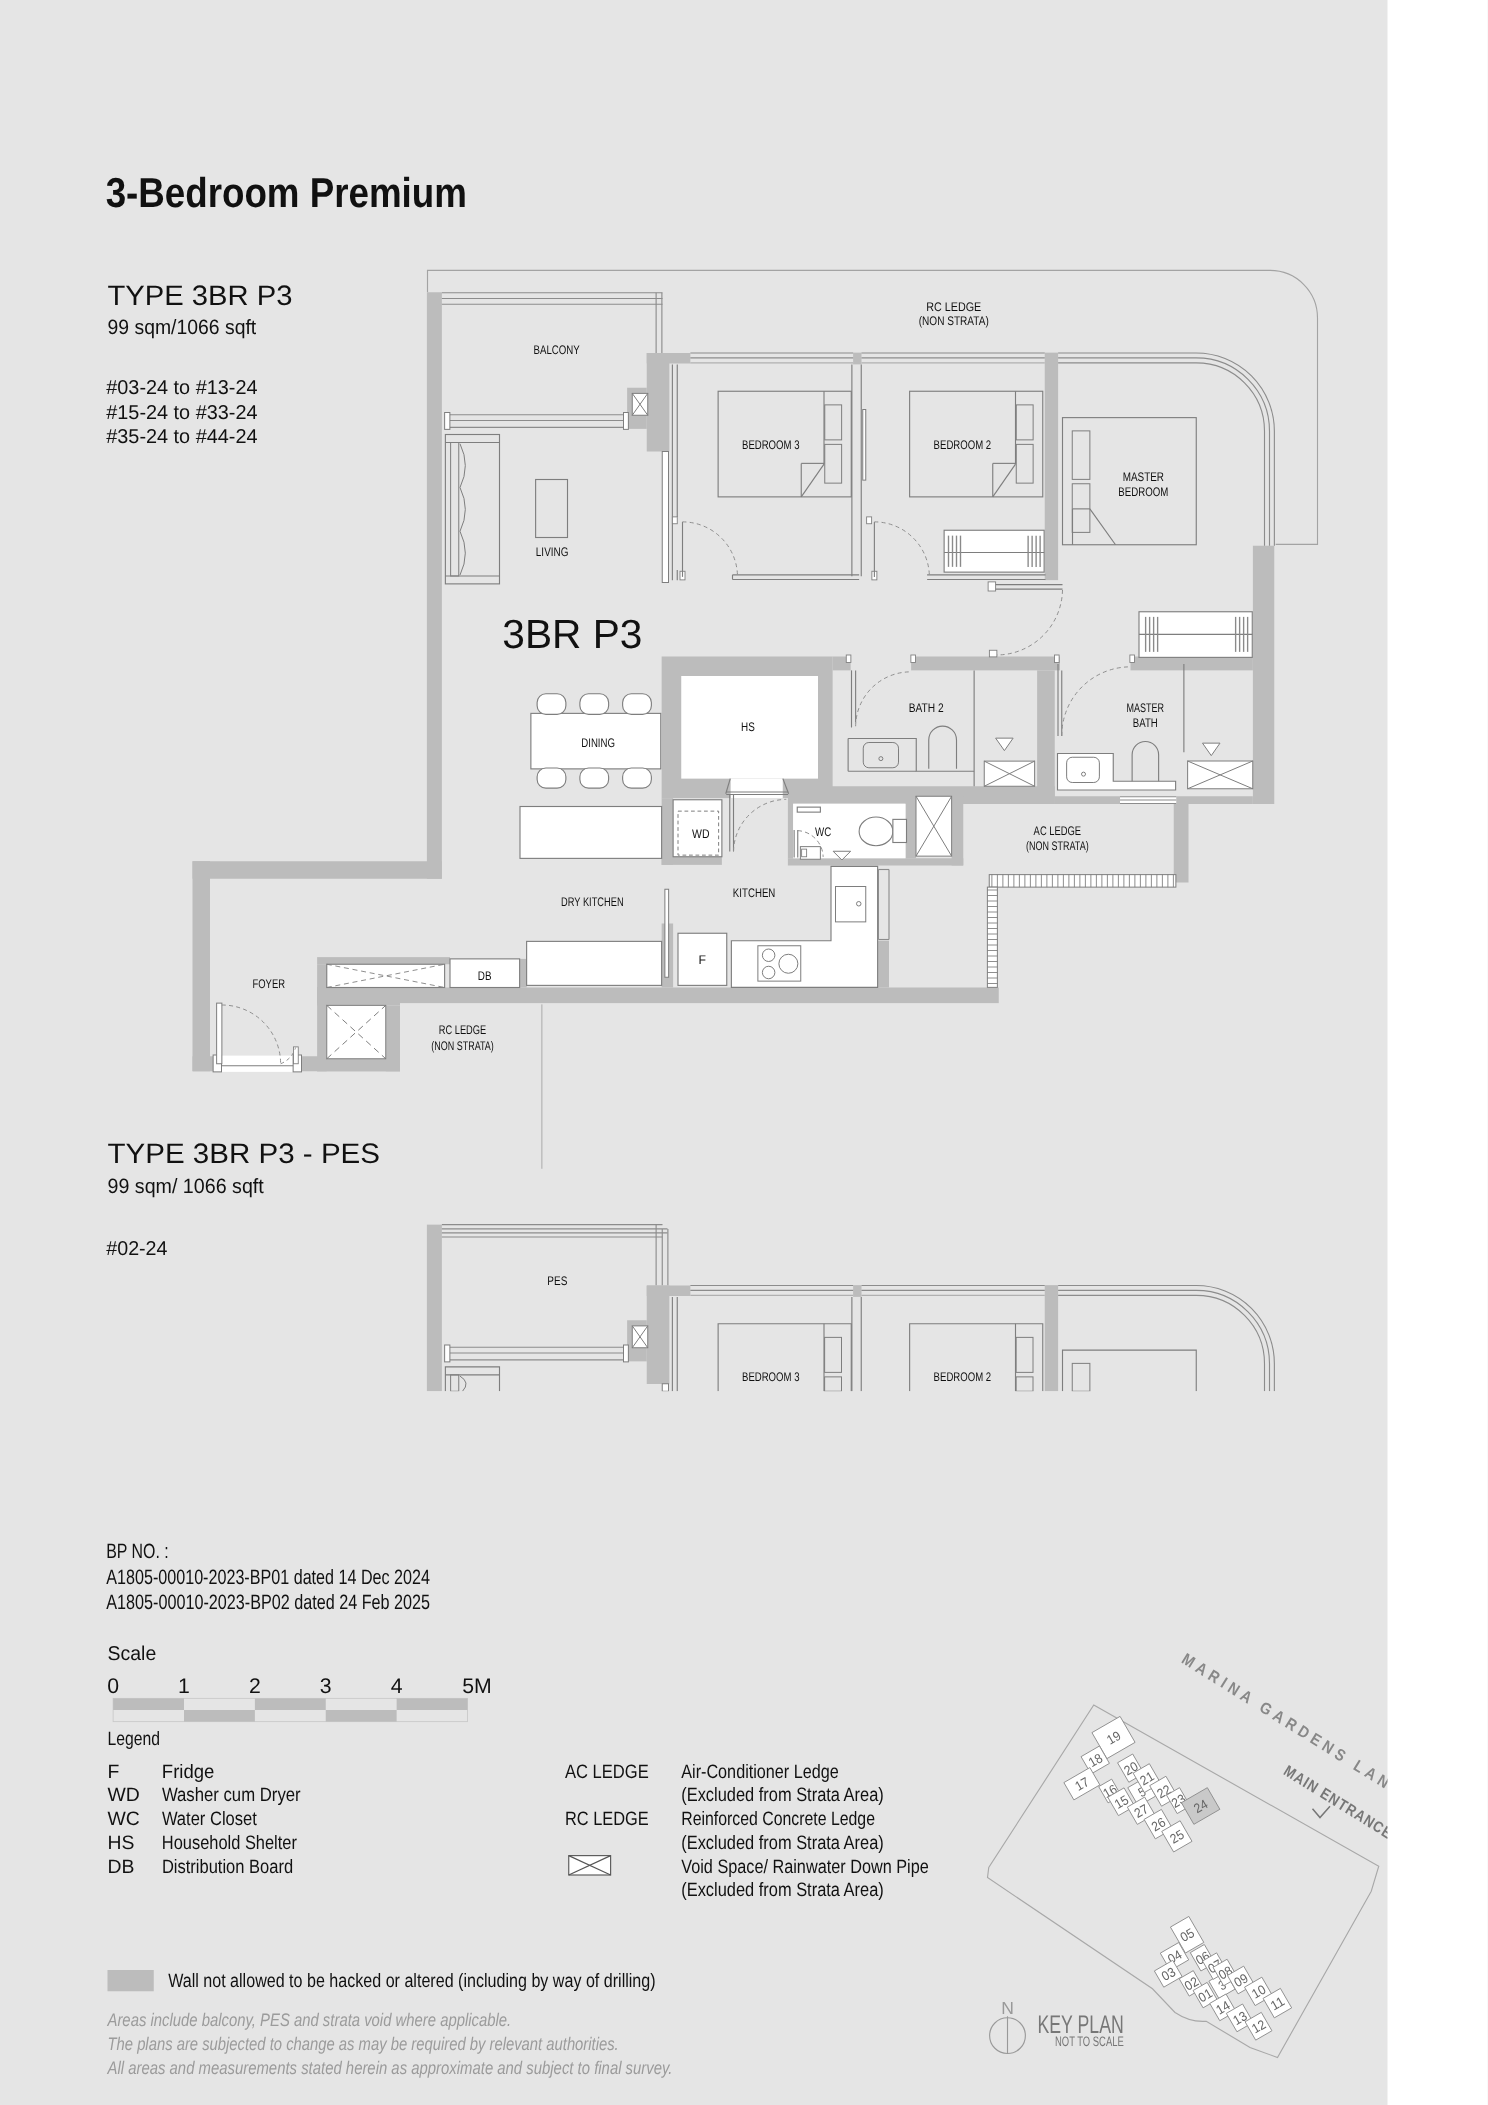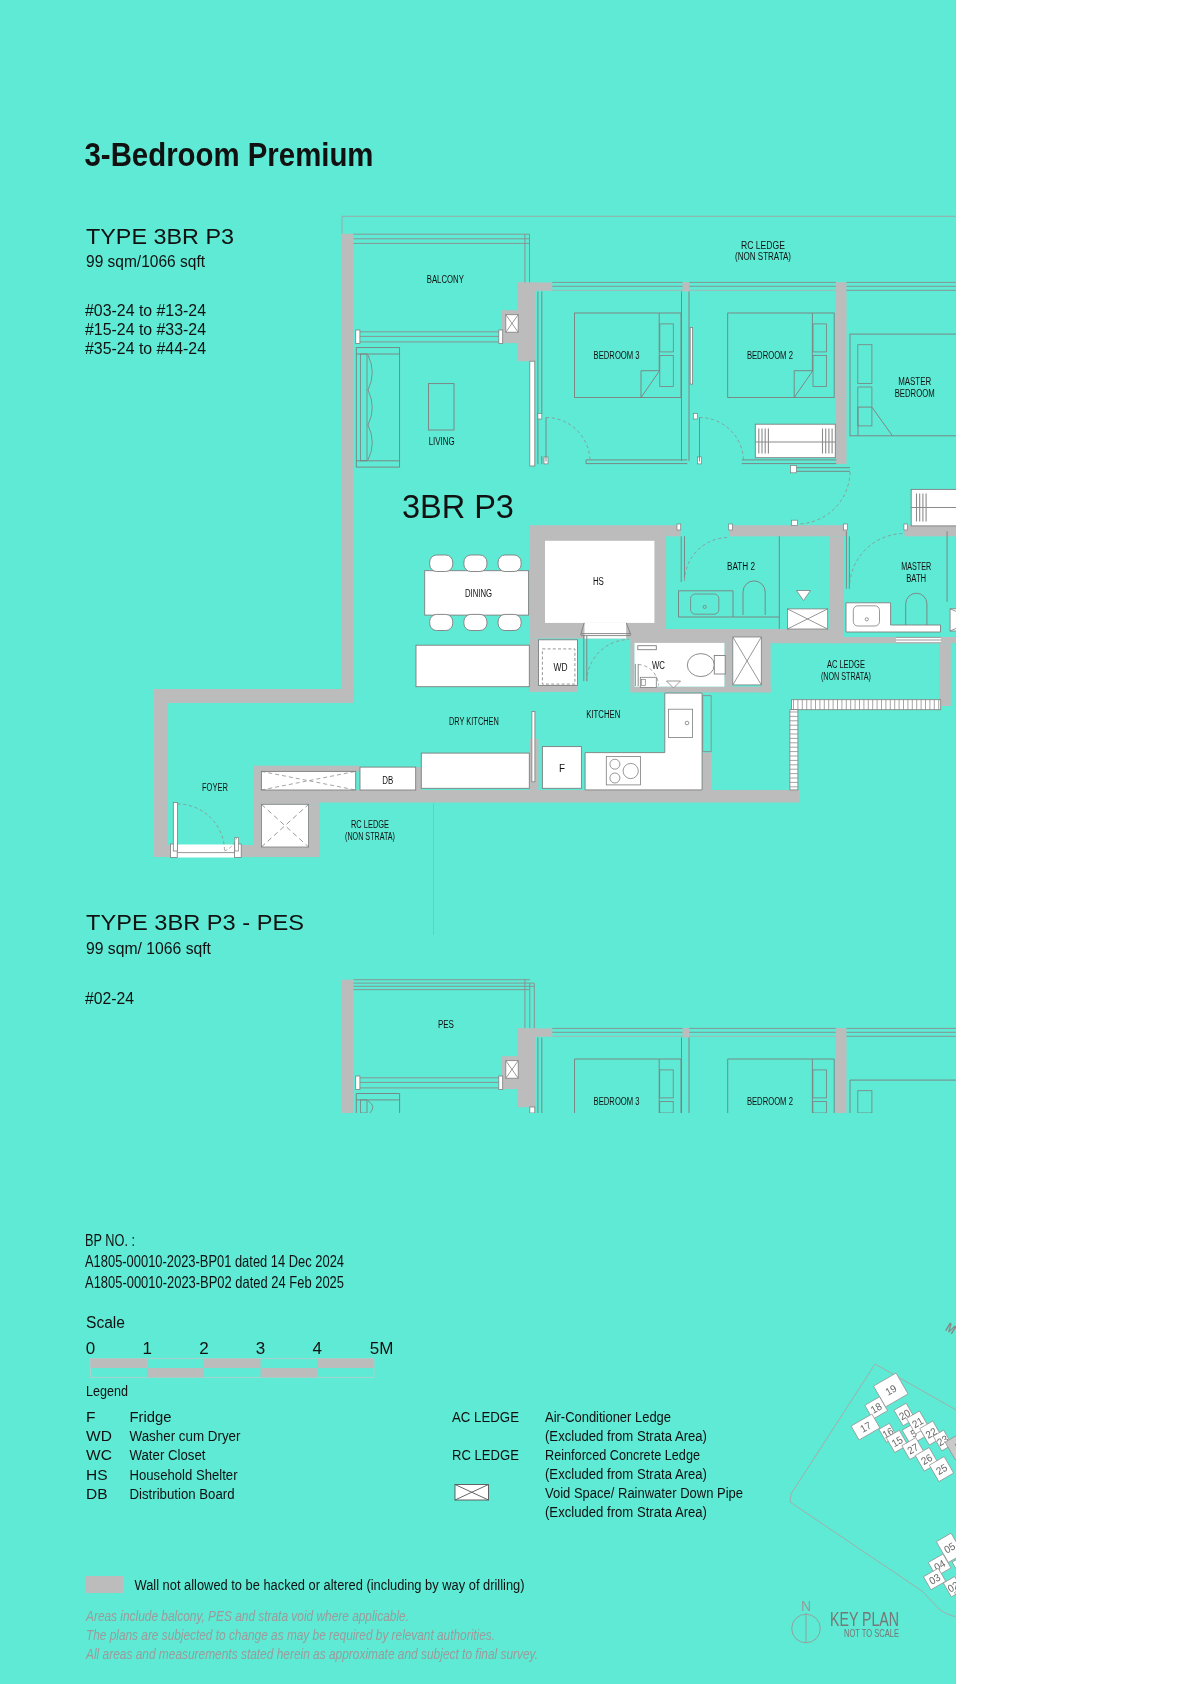--- a/index.html
+++ b/index.html
@@ -1,15 +1,15 @@
 <!DOCTYPE html>
 <html><head><meta charset="utf-8"><title>3-Bedroom Premium</title>
 <style>
 html,body{margin:0;padding:0;background:#fff}
-.page{position:relative;width:956px;height:1684px;background:#5eead4;overflow:hidden}
+.page{position:relative;width:1110px;height:1684px;background:#e5e5e5;overflow:hidden}
 svg{position:absolute;left:0;top:0;font-family:"Liberation Sans",sans-serif}
 </style></head><body>
 <div class="page">
 <svg width="1190" height="1684" viewBox="0 0 1190 1684">
 
 <text x="84.5" y="165.5" font-size="33.5" text-anchor="start" font-weight="bold" fill="#111" textLength="289" lengthAdjust="spacingAndGlyphs">3-Bedroom Premium</text>
 
 <text x="86.0" y="244.0" font-size="22.5" text-anchor="start" fill="#111" textLength="148" lengthAdjust="spacingAndGlyphs">TYPE 3BR P3</text>
 
 <text x="86.0" y="267.0" font-size="16.5" text-anchor="start" fill="#111" textLength="119" lengthAdjust="spacingAndGlyphs">99 sqm/1066 sqft</text>

